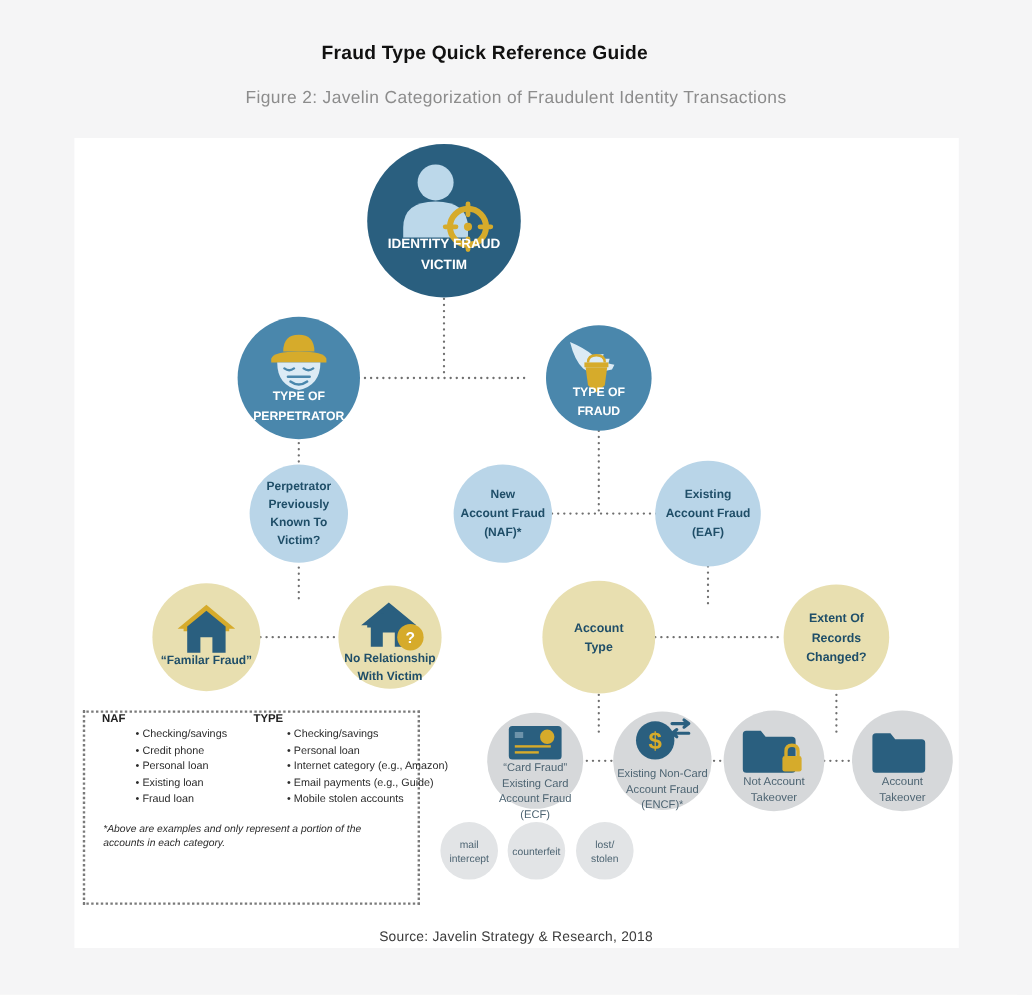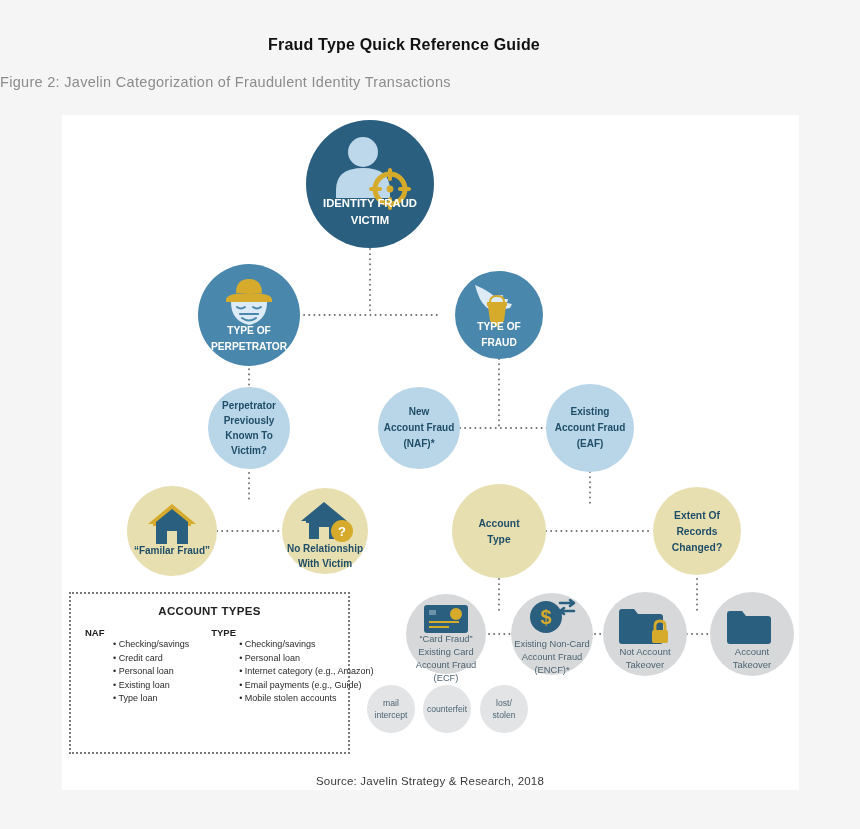--- a/index.html
+++ b/index.html
@@ -8,21 +8,21 @@
     background:#f5f5f6;
     font-family:"Liberation Sans", sans-serif;
     overflow:hidden;
     position:relative;
   }
   #title{
     position:absolute;left:0;top:36px;width:808px;text-align:center;
     font-size:16px;font-weight:bold;color:#111;letter-spacing:.2px;
   }
   #subtitle{
-    position:absolute;left:0;top:74px;width:860px;text-align:left;
+    position:absolute;left:0;top:74px;width:860px;text-align:center;
     font-size:14.5px;color:#8c8c8c;letter-spacing:.3px;
   }
   #panel{
     position:absolute;left:62px;top:115px;width:737px;height:675px;
     background:#ffffff;
   }
   #source{
     position:absolute;left:0;top:775px;width:860px;text-align:center;
     font-size:11.5px;color:#3b3b3b;letter-spacing:.2px;
   }
@@ -243,38 +243,38 @@
   </g>
 
   <g>
     <circle cx="504" cy="709" r="24" fill="#e2e4e6"></circle>
     <text class="node-label lbl-gray" x="504" y="704" font-size="8.6">lost/</text>
     <text class="node-label lbl-gray" x="504" y="716" font-size="8.6">stolen</text>
   </g>
 </svg>
 
 <div id="legend">
-  <h4>ACCOUNT TYPES</h4>
   <div class="legend-cols">
     <div class="legend-col">
       <div class="head">NAF</div>
       <ul>
         <li>Checking/savings</li>
-        <li>Credit card</li>
+        <li>Credit phone</li>
         <li>Personal loan</li>
         <li>Existing loan</li>
-        <li>Type loan</li>
+        <li>Fraud loan</li>
       </ul>
     </div>
     <div class="legend-col">
       <div class="head">TYPE</div>
       <ul>
         <li>Checking/savings</li>
         <li>Personal loan</li>
         <li>Internet category (e.g., Amazon)</li>
         <li>Email payments (e.g., Guide)</li>
         <li>Mobile stolen accounts</li>
       </ul>
     </div>
   </div>
+  <div class="note">*Above are examples and only represent a portion of the accounts in each category.</div>
 </div>
 
 <div id="source">Source: Javelin Strategy &amp; Research, 2018</div>
 
 </body></html>

